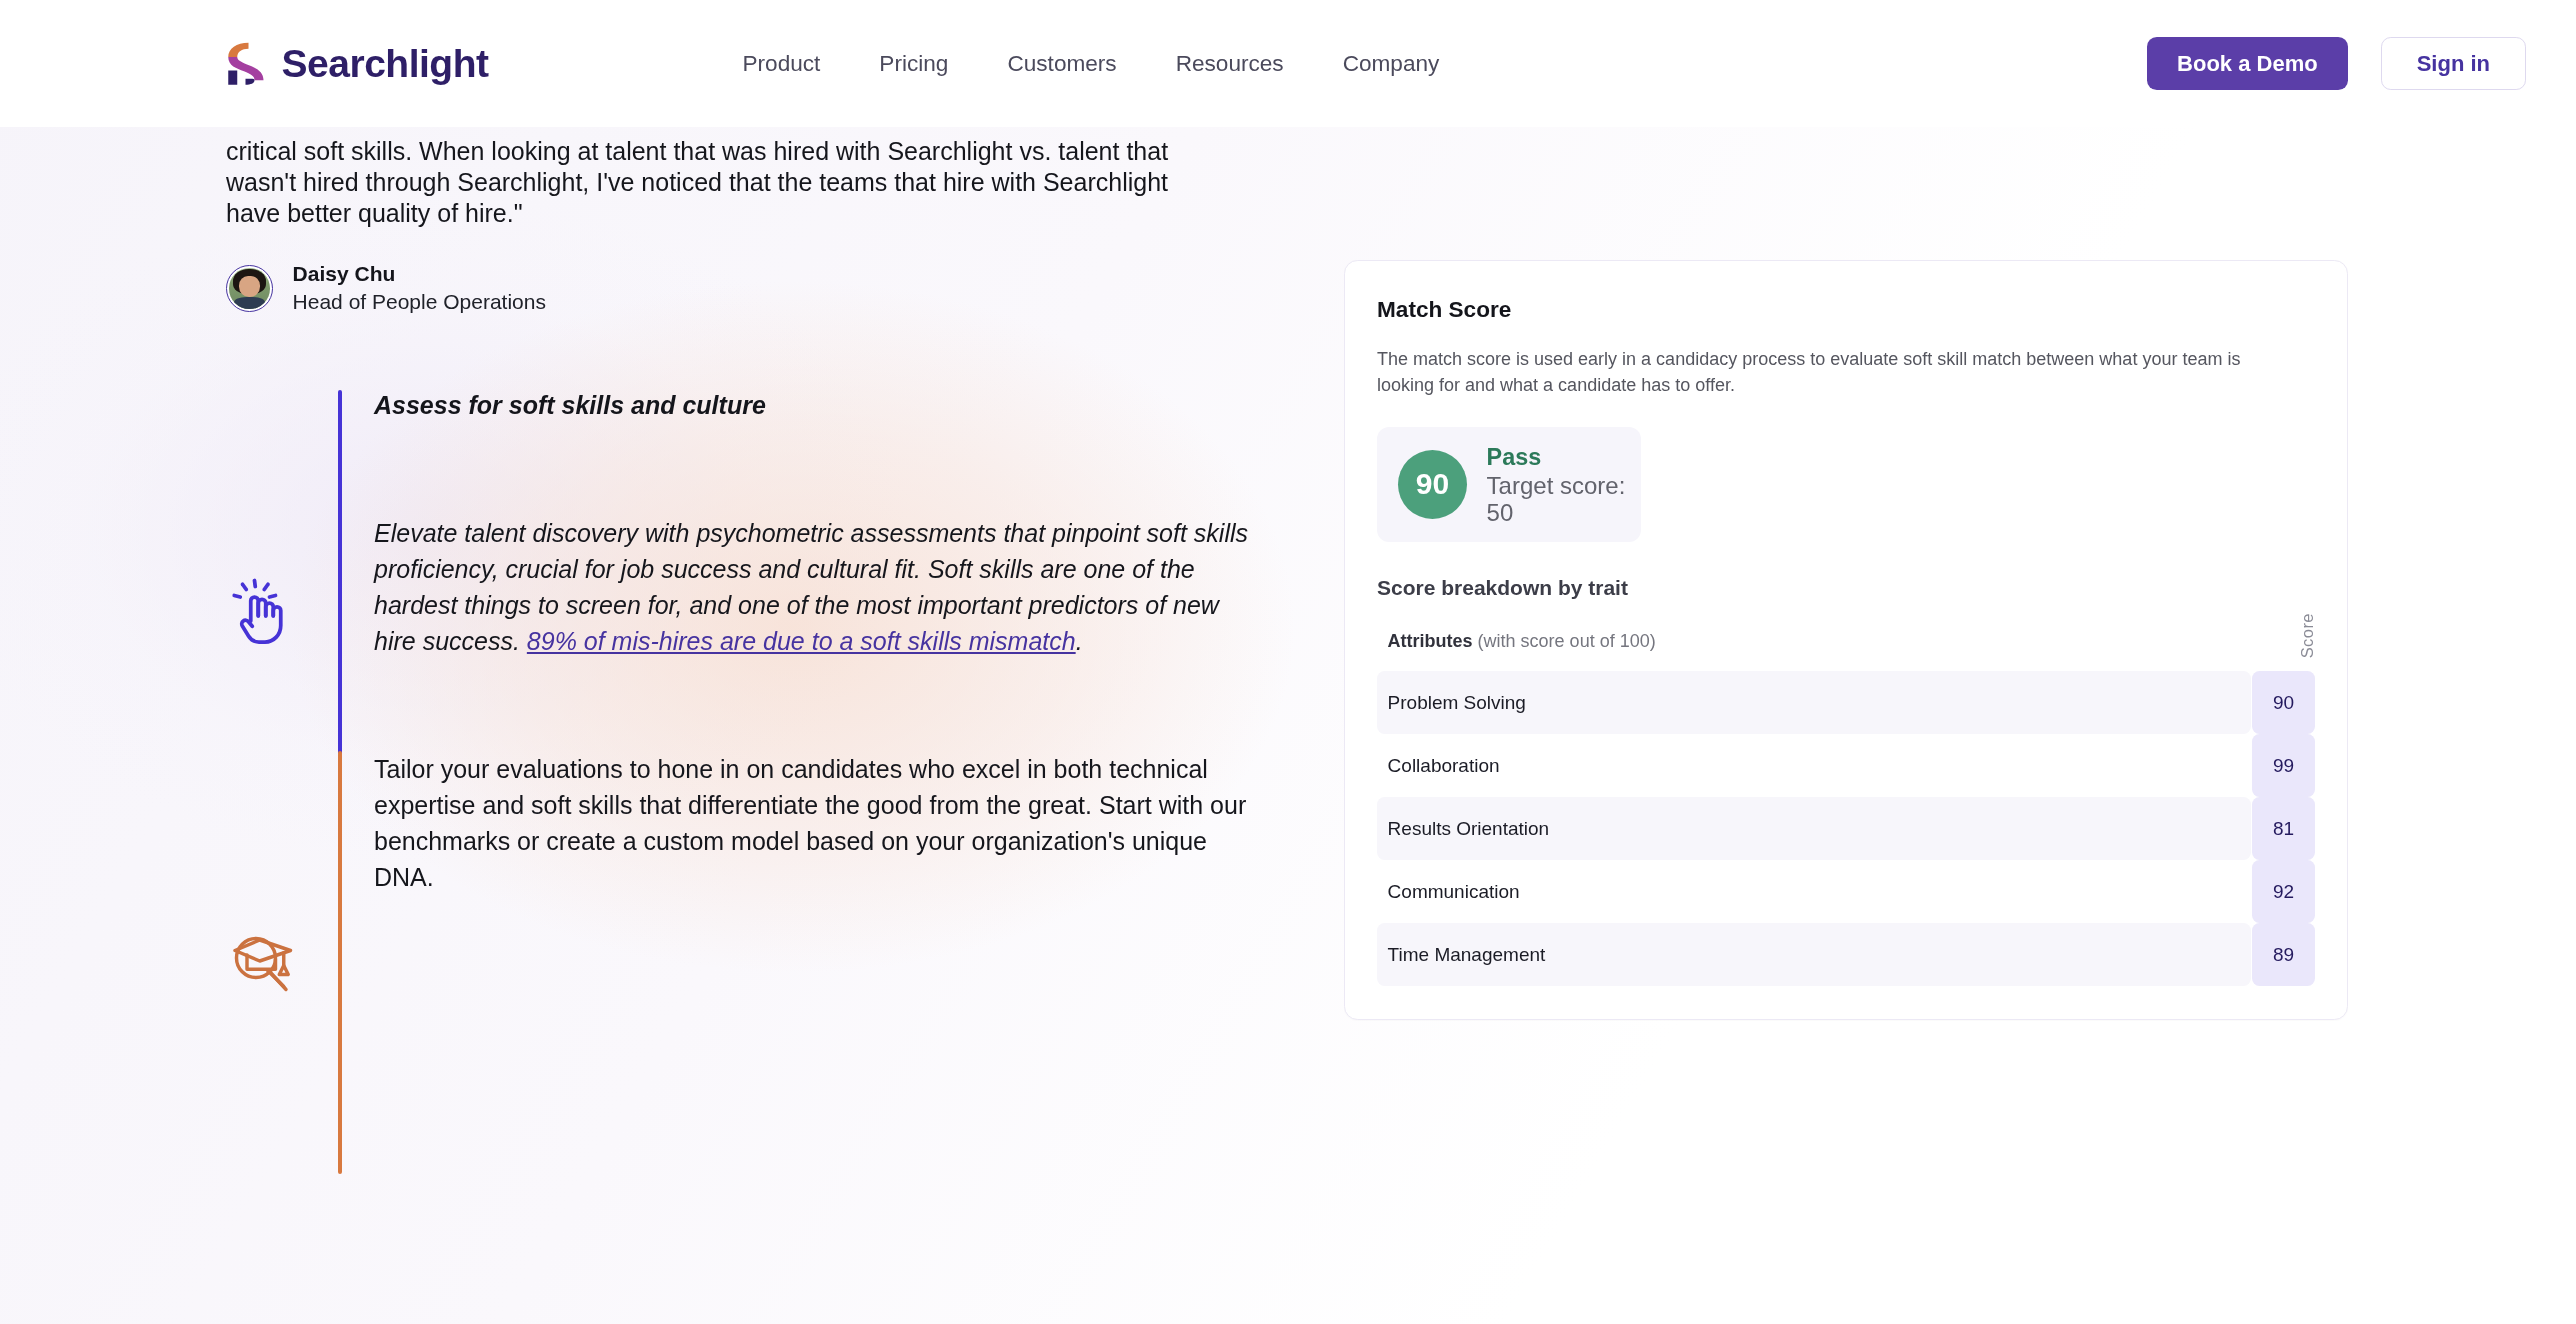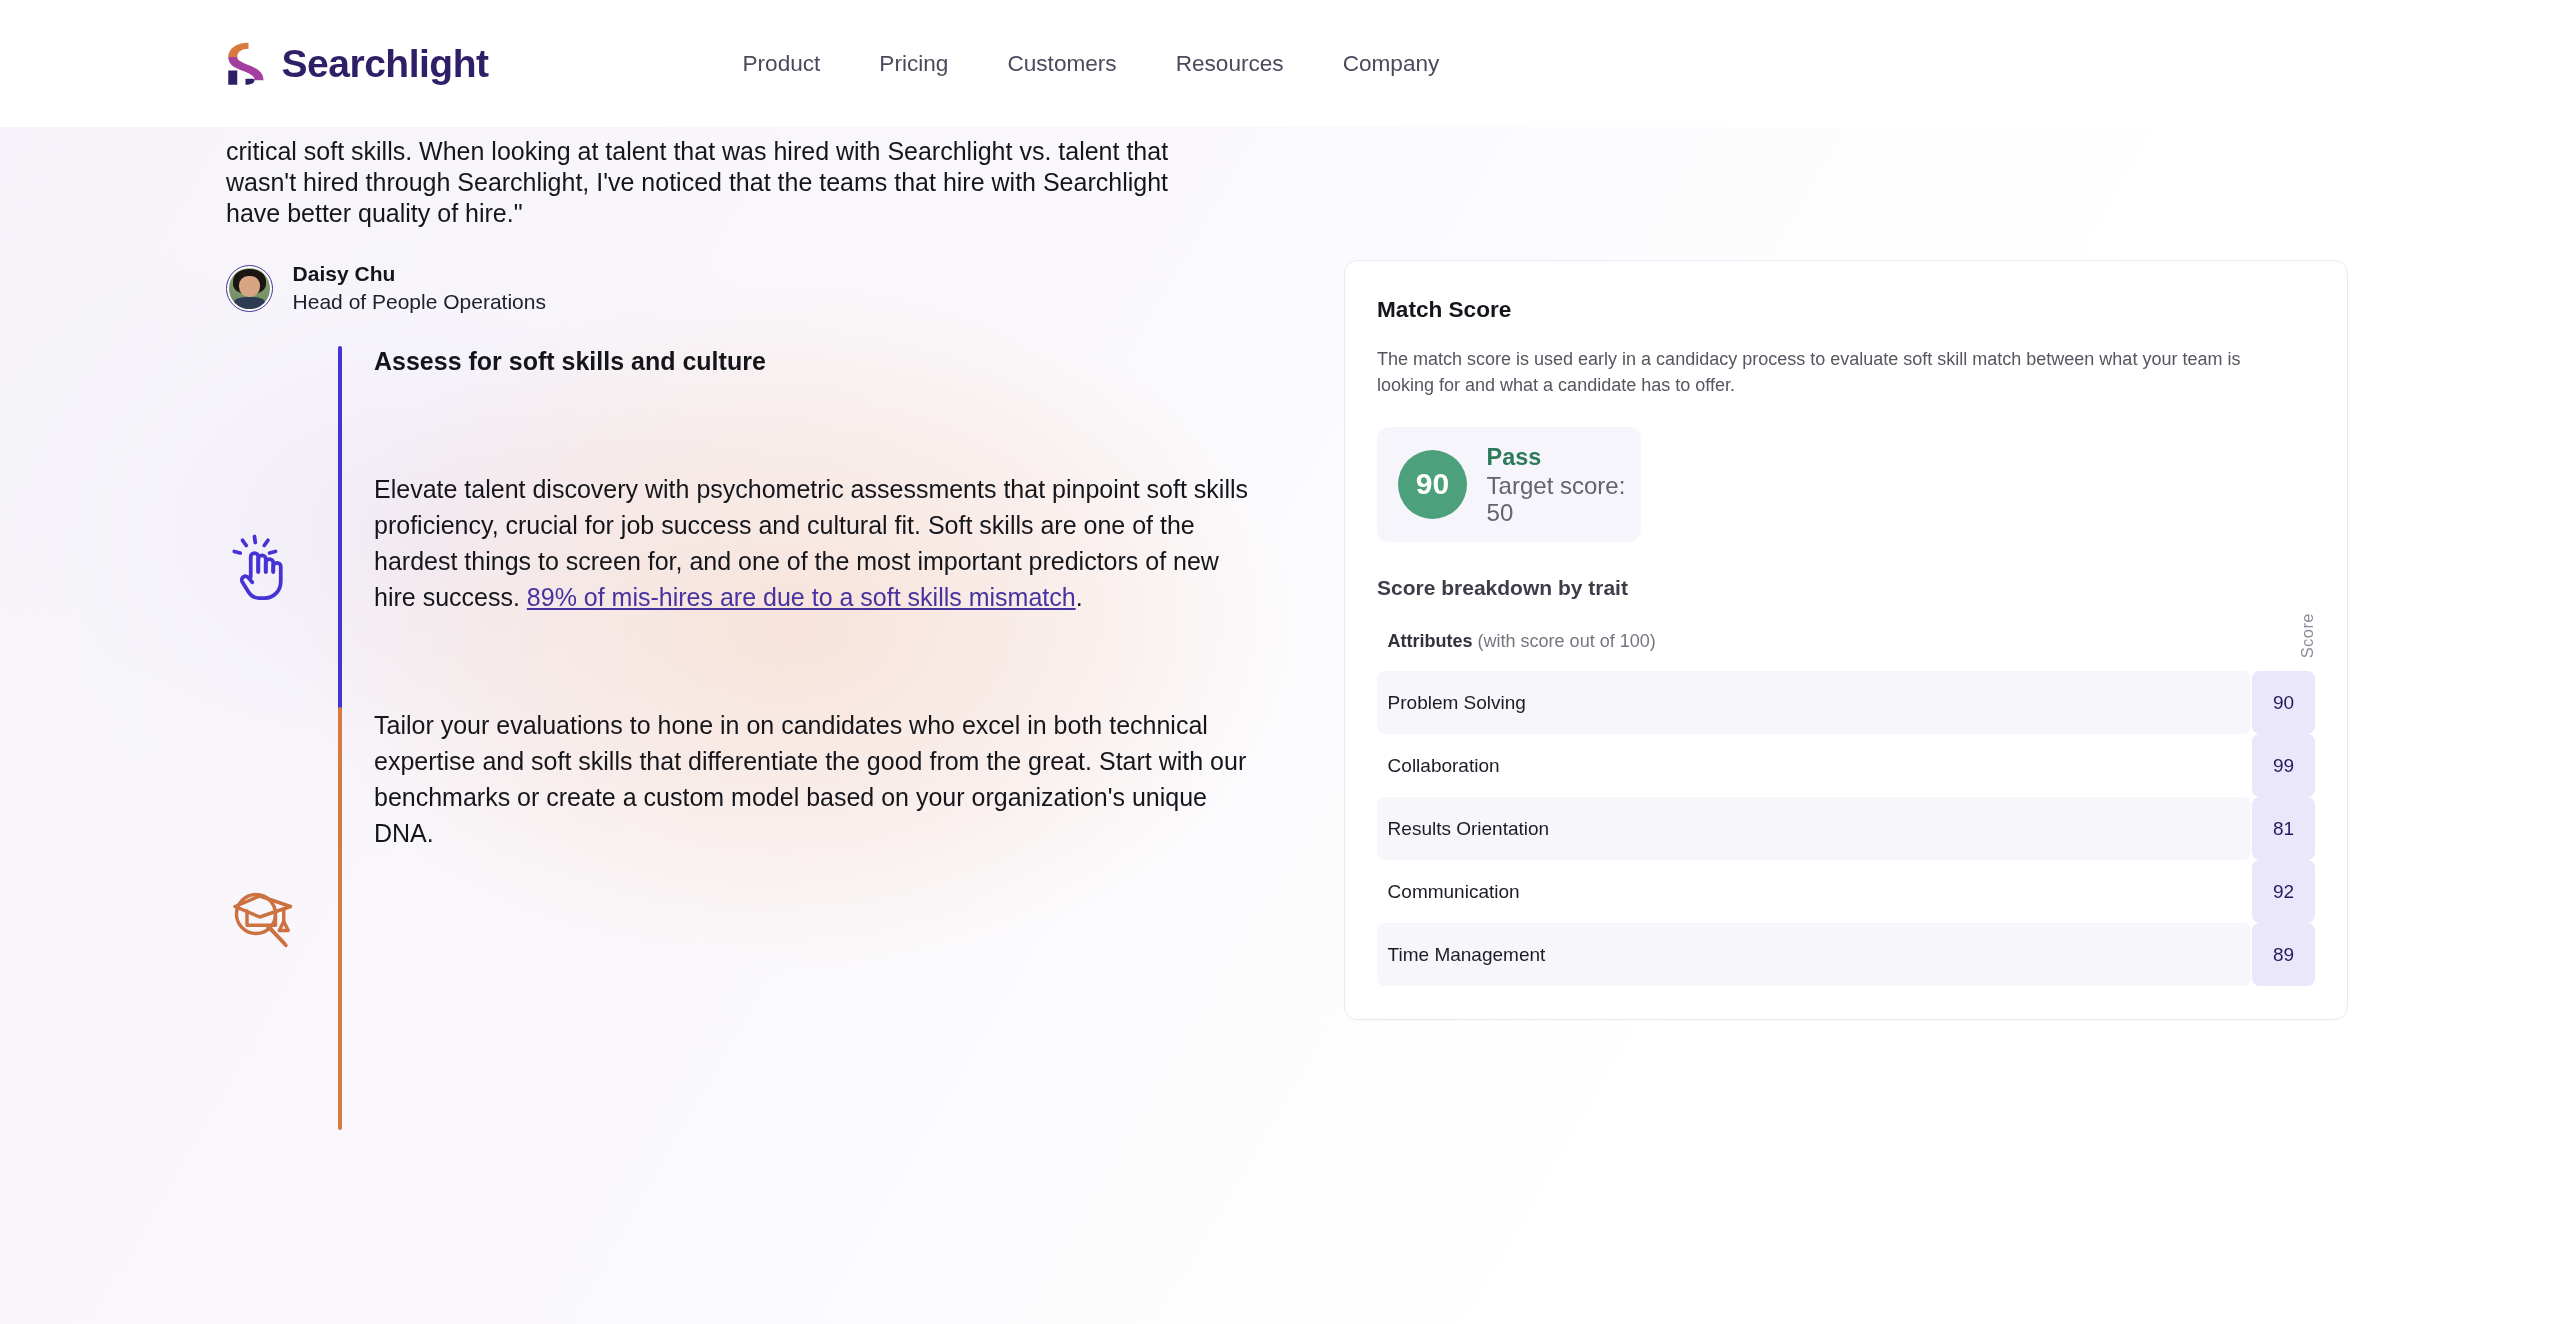--- a/index.html
+++ b/index.html
@@ -331,41 +331,45 @@
     </a>
 
     <nav class="main-nav">
       <a class="nav-link">Product</a>
       <a class="nav-link">Pricing</a>
       <a class="nav-link">Customers</a>
       <a class="nav-link">Resources</a>
       <a class="nav-link">Company</a>
     </nav>
 
+    <div class="header-actions">
+      <button class="btn btn-primary">Book a Demo</button>
+      <button class="btn btn-outline">Sign in</button>
+    </div>
   </header>
 
   <div class="left-col">
 
     <p class="quote-text">critical soft skills. When looking at talent that was hired with Searchlight vs. talent that wasn't hired through Searchlight, I've noticed that the teams that hire with Searchlight have better quality of hire."</p>
 
     <div class="author">
       <div class="avatar">
         <div class="avatar-inner">
           <div class="hair"></div>
           <div class="face"></div>
           <div class="body"></div>
         </div>
       </div>
       <div>
         <div class="author-name">Daisy Chu</div>
         <div class="author-role">Head of People Operations</div>
       </div>
     </div>
 
-    <section class="feature" style="margin-top:30px;">
+    <section class="feature" style="margin-top:74px;font-style:italic;">
       <span class="feature-rule rule-purple" style="top:0;height:489px;"></span>
 
       <span class="feature-icon" style="top:186px;">
         <svg viewBox="0 0 96 96" fill="none" xmlns="http://www.w3.org/2000/svg">
           <g stroke="#4633d6" stroke-width="5" stroke-linecap="round" stroke-linejoin="round">
             <path d="M27 18 L22 11"></path>
             <path d="M39 14 L38 6"></path>
             <path d="M51 18 L56 11"></path>
             <path d="M19 28 L11 26"></path>
             <path d="M58 28 L66 26"></path>

